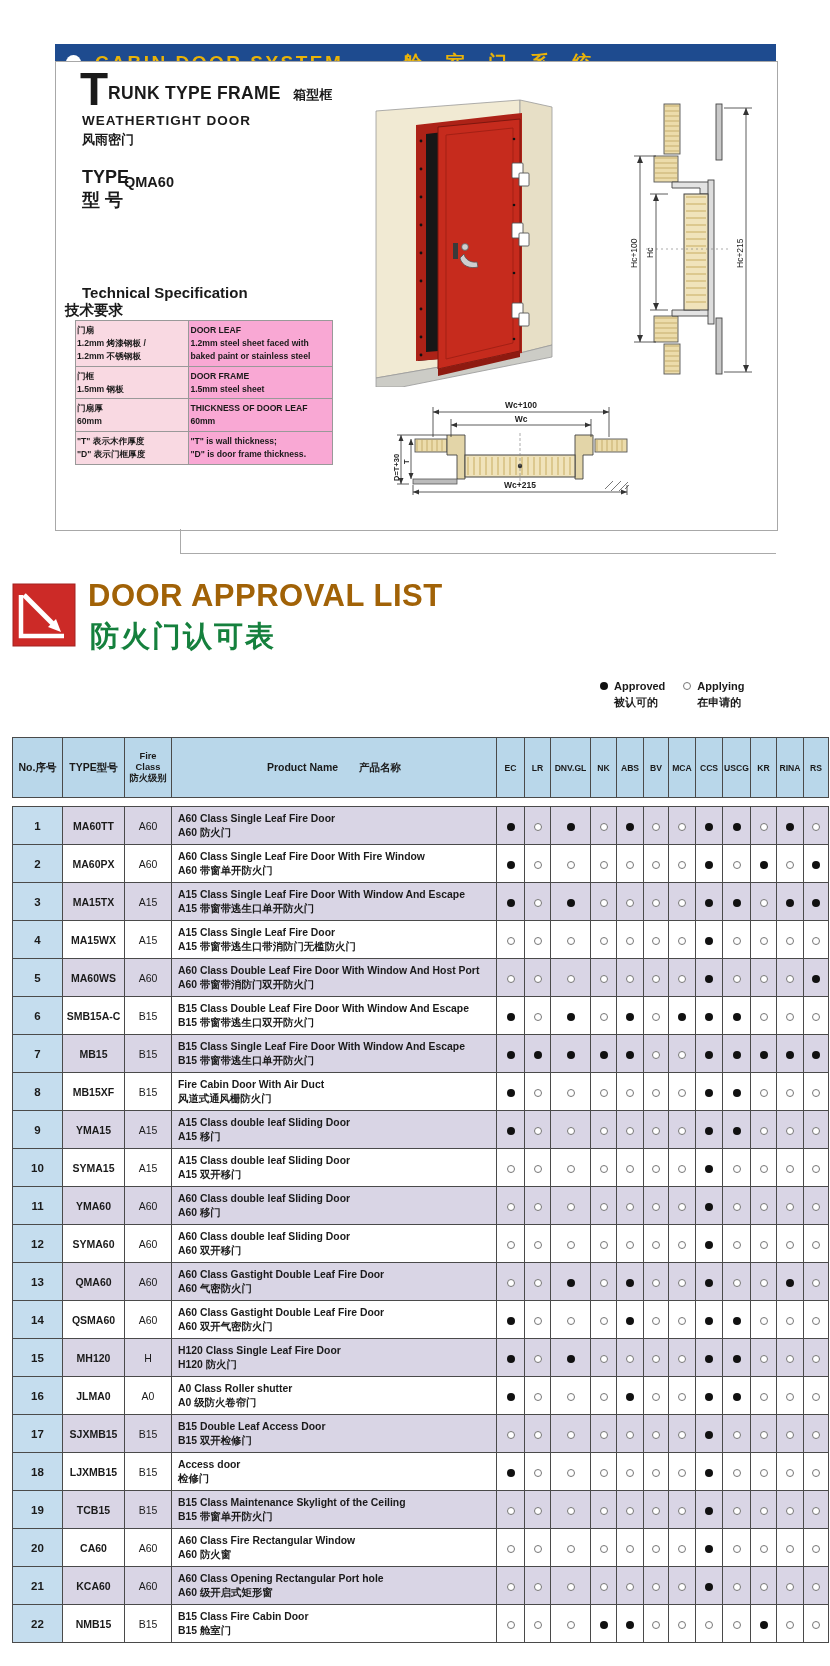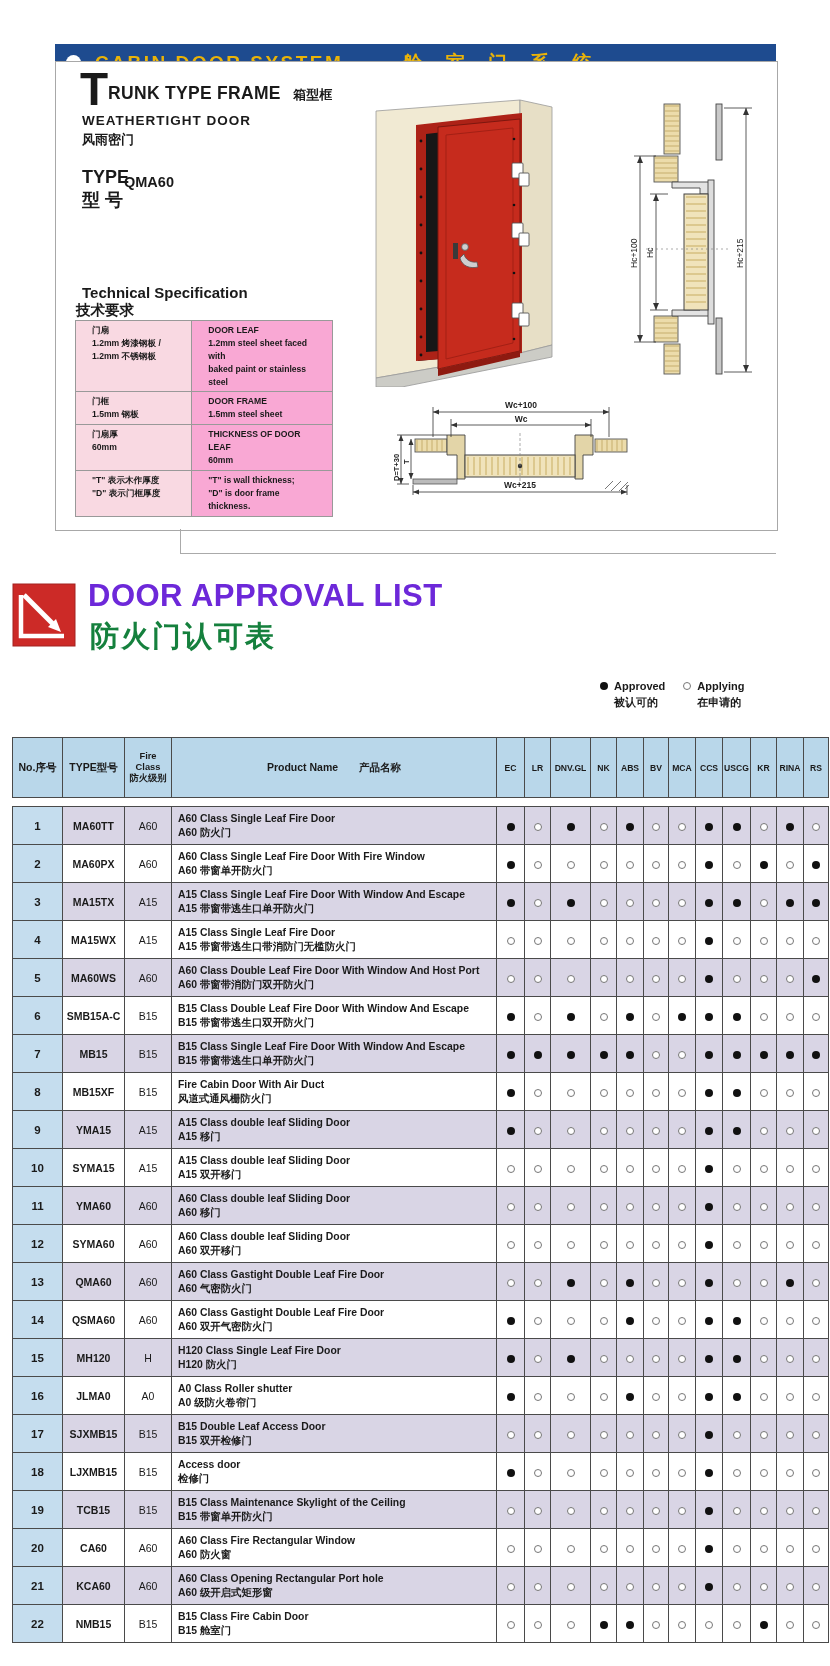--- a/index.html
+++ b/index.html
@@ -21,39 +21,39 @@
 
   .trunk-title{left:80px;top:70px;white-space:nowrap;}
   .bigT{font-size:46px;font-weight:bold;line-height:.85;vertical-align:-6px;}
   .trunk-rest{font-size:17.5px;font-weight:bold;letter-spacing:.3px;}
   .trunk-zh{font-size:13px;font-weight:bold;margin-left:8px;}
   .wt-en{left:82px;top:113px;font-size:13.5px;font-weight:bold;letter-spacing:1px;}
   .wt-zh{left:82px;top:131px;font-size:13px;font-weight:bold;}
   .type-block{left:82px;top:166px;font-size:18px;font-weight:bold;line-height:1.25;}
   .type-value{left:124px;top:174px;font-size:14.5px;font-weight:bold;}
   .ts-en{left:82px;top:284px;font-size:15px;font-weight:bold;}
-  .ts-zh{left:76px;top:301px;font-size:14.5px;font-weight:bold;}
+  .ts-zh{left:65px;top:301px;font-size:14.5px;font-weight:bold;}
 
   
   .spec{left:75px;top:320px;width:258px;border-collapse:collapse;table-layout:fixed;}
   .spec td{border:1px solid #999;font-size:8.6px;font-weight:bold;line-height:1.5;
-           padding:3px 16px;vertical-align:top;}
+           padding:3px 1px;vertical-align:top;}
   .spec td.zh{background:#f9d9e2;width:44%;}
   .spec td.en{background:#f9a8d4;width:56%;}
 
   
   svg text{font-family:"Liberation Sans","DejaVu Sans",sans-serif;}
 
   .door-art{left:368px;top:95px;}
   .vsec{left:628px;top:100px;}
   .hsec{left:393px;top:397px;}
 
   
   .ap-icon{left:12px;top:583px;}
-  .ap-title-en{left:88px;top:578px;font-size:31px;font-weight:bold;color:#6d28d9;letter-spacing:.5px;}
+  .ap-title-en{left:88px;top:578px;font-size:31px;font-weight:bold;color:#a16207;letter-spacing:.5px;}
   .ap-title-zh{left:90px;top:617px;font-size:29px;font-weight:bold;color:#15803d;letter-spacing:2px;}
 
   .legend{left:600px;top:679px;display:flex;gap:18px;font-size:11px;font-weight:bold;}
   .legend .lg-item{display:flex;gap:6px;}
   .legend .lg-txt{line-height:1.45;}
   .dot{display:inline-block;width:8px;height:8px;border-radius:50%;box-sizing:border-box;}
   .dot.f{background:#111;}
   .dot.o{border:1.2px solid #777;background:#fff;}
   .legend .dot{margin-top:3px;}
 

